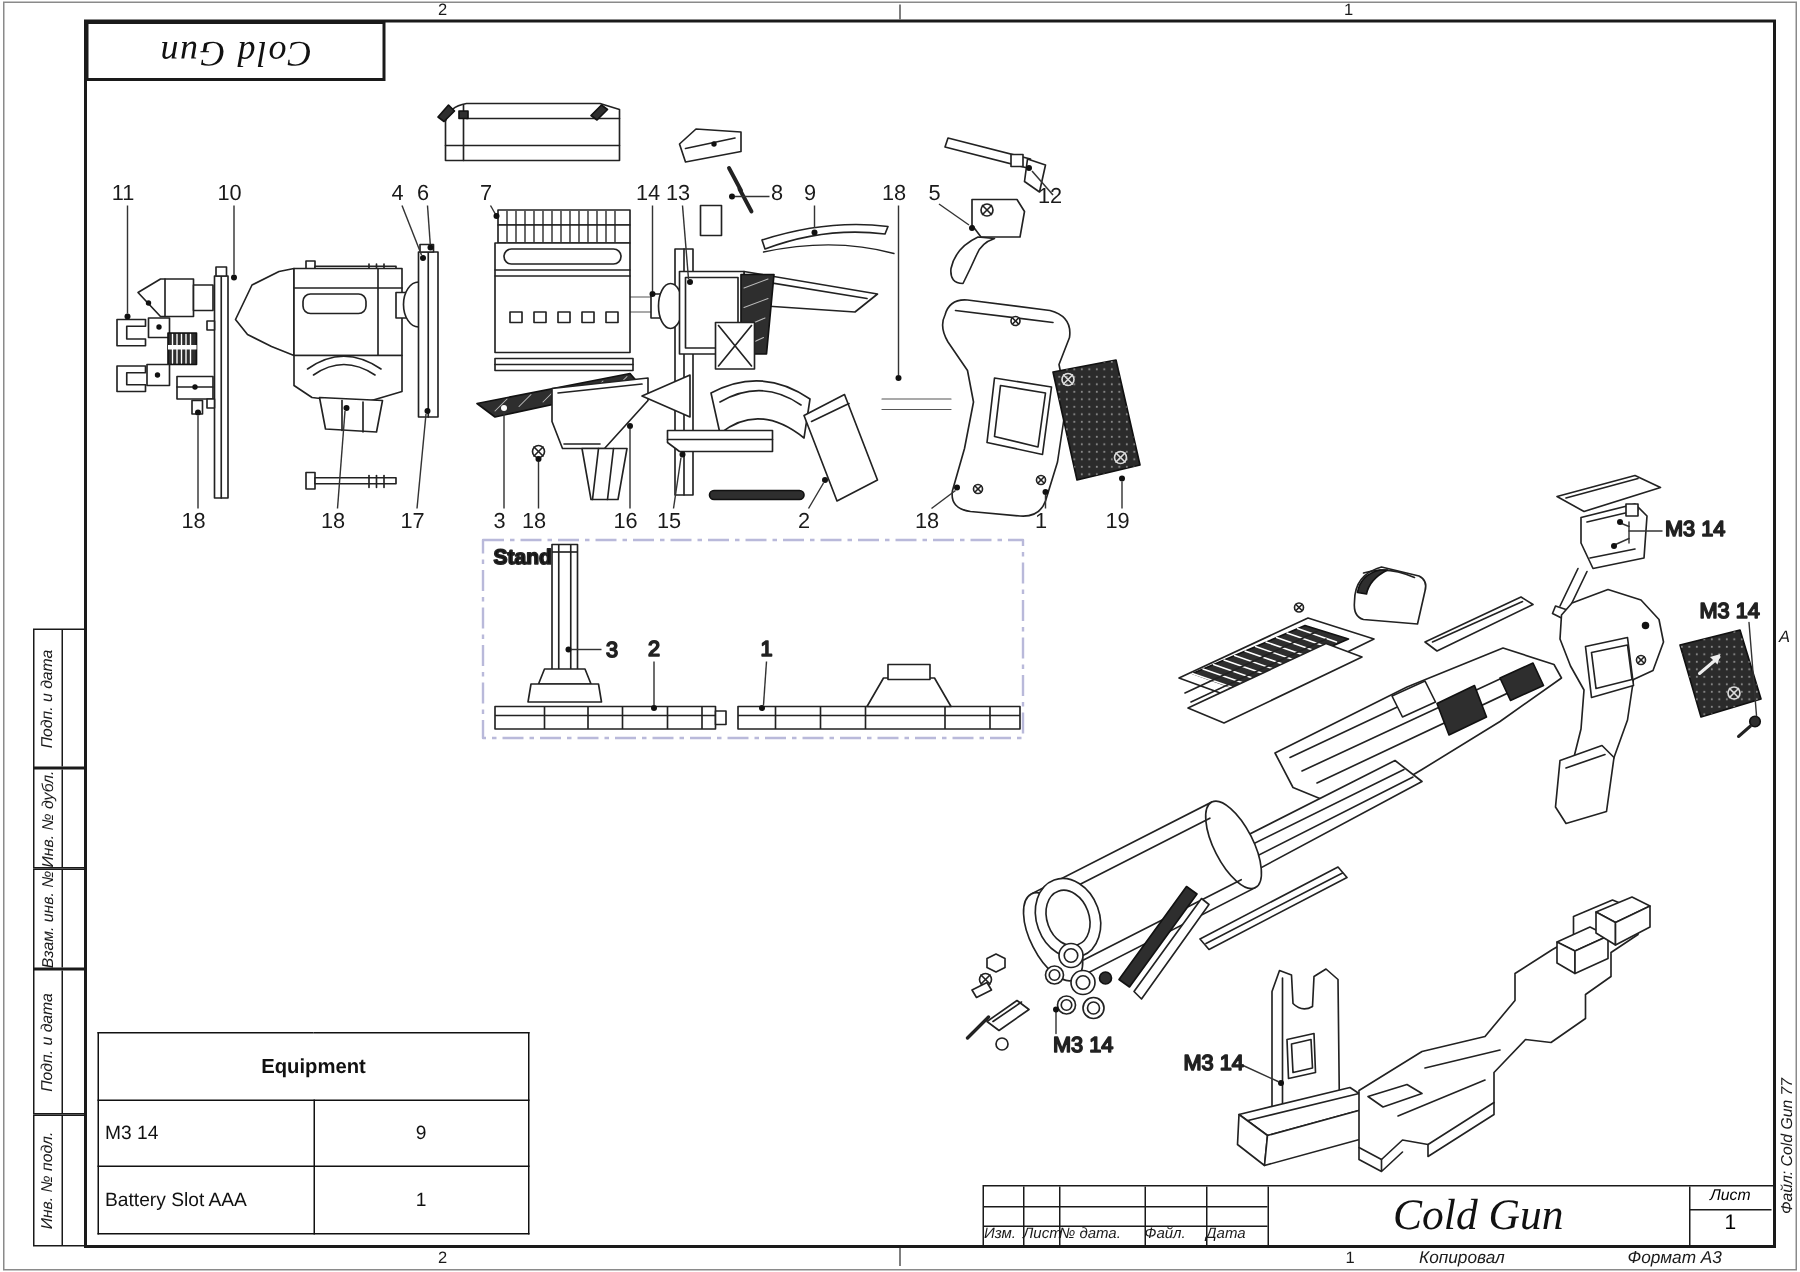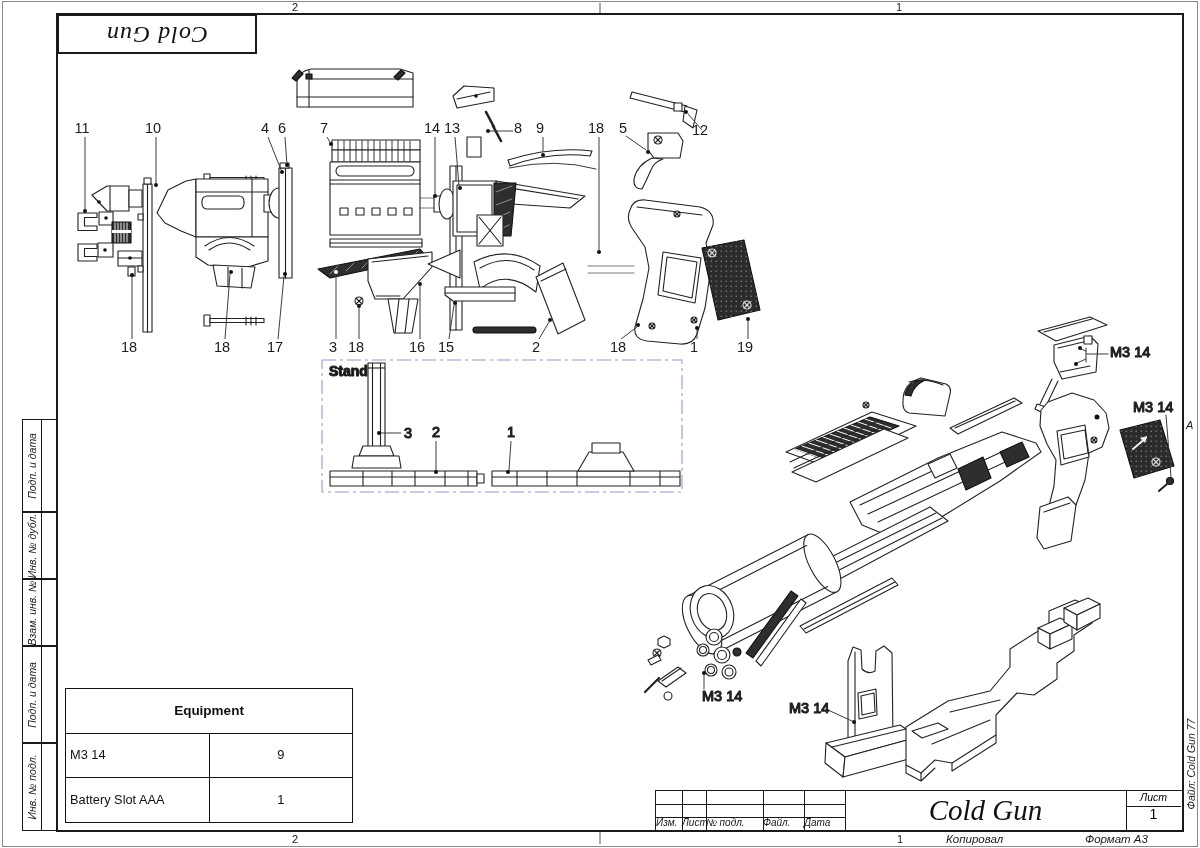--- a/index.html
+++ b/index.html
@@ -674,21 +674,21 @@
   <div class="tb-v" style="left:50px"></div>
   <div class="tb-v" style="left:107px"></div>
   <div class="tb-v" style="left:148px"></div>
   <div class="tb-v" style="left:189px"></div>
   <div class="tb-v" style="left:470px"></div>
   <div class="tb-h" style="top:13px"></div>
   <div class="tb-h" style="top:26px"></div>
   <div class="tb-h2" style="top:15px"></div>
   <span class="tb-lab" style="left:0;width:26px">Изм.</span>
   <span class="tb-lab" style="left:26px;width:24px">Лист</span>
-  <span class="tb-lab" style="left:50px;width:57px">№ подл.</span>
+  <span class="tb-lab" style="left:50px;width:57px">№ дата.</span>
   <span class="tb-lab" style="left:107px;width:41px">Файл.</span>
   <span class="tb-lab" style="left:148px;width:41px">Дата</span>
   <div class="tb-title">Cold Gun</div>
   <span class="tb-sheetword">Лист</span>
   <span class="tb-sheetno">1</span>
 </div>
 
 <span class="abs zone" style="left:292px;top:1px">2</span>
 <span class="abs zone" style="left:896px;top:1px">1</span>
 <span class="abs zone" style="left:292px;top:833px">2</span>

